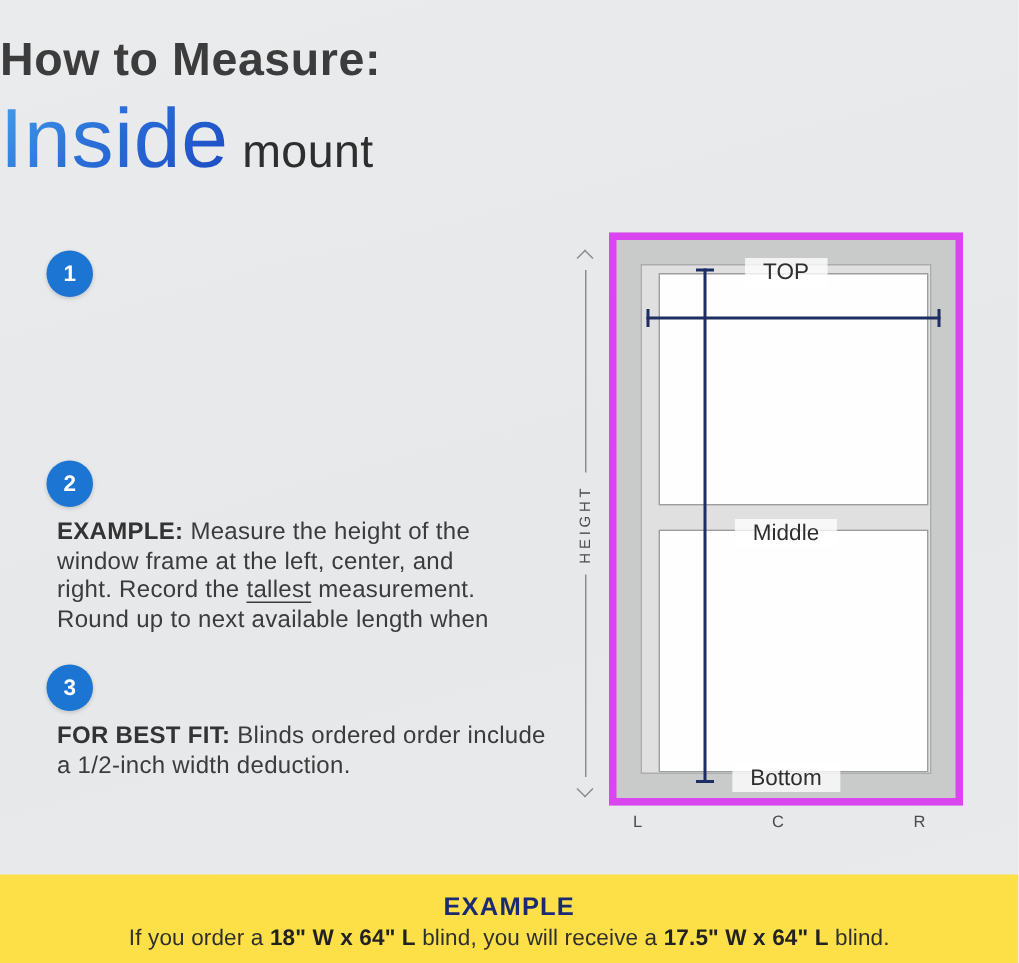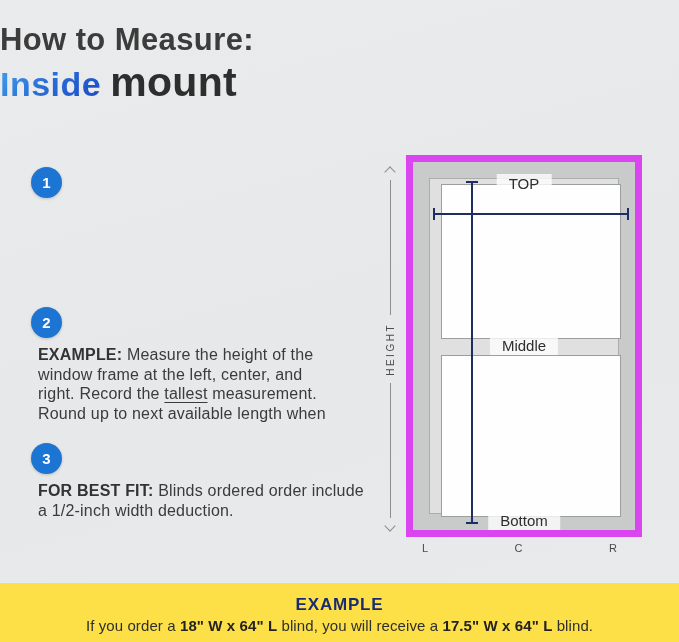--- a/index.html
+++ b/index.html
@@ -10,27 +10,27 @@
     background:linear-gradient(165deg,#eaebec 0%,#e7e8ea 55%,#e9eaeb 100%);
     overflow:hidden;
     -webkit-font-smoothing:antialiased;
   }
 
   
   .title-block { position:absolute; top:22px; left:0; width:100%; text-align:left; }
   .title-line1 { font-size:31px; font-weight:700; color:#3c3c3c; letter-spacing:.4px; }
   .title-line2 { margin-top:1px; }
   .title-accent {
-    font-size:34px; font-weight:700; letter-spacing:.5px;
+    font-size:56px; font-weight:400; letter-spacing:.5px;
     color:#2160d4;
     background:linear-gradient(135deg,#44a0ec 0%,#2a6fd8 45%,#1c49c2 100%);
     -webkit-background-clip:text; background-clip:text;
     -webkit-text-fill-color:transparent;
   }
-  .title-mount { font-size:41px; font-weight:700; color:#2e2e2e; margin-left:9px; letter-spacing:.3px;margin-top:42px; }
+  .title-mount { font-size:31px; font-weight:400; color:#2e2e2e; margin-left:9px; letter-spacing:.3px;margin-top:42px; }
 
   
   .step { position:absolute; left:30px; width:350px; }
   .step1 { top:167px; } .step2 { top:307px; } .step3 { top:443px; }
   .badge {
     width:31px; height:31px; border-radius:50%;
     background:#1c75d3; color:#ffffff;
     display:flex; align-items:center; justify-content:center;
     font-size:15px; font-weight:700;
     box-shadow:0 1px 3px rgba(0,0,0,.18);
@@ -56,40 +56,40 @@
   .arrow-label { font-size:10px; letter-spacing:2.5px; color:#4c4c4c; padding:0 4px; white-space:nowrap; }
 
   .height-arrow { position:absolute; left:6px; top:30px; width:16px; height:362px;
     display:flex; flex-direction:column; gap:4px; }
   .height-arrow .arrow-label {
     writing-mode:vertical-rl; transform:rotate(180deg);
     margin:0 auto; padding:4px 0; letter-spacing:2.5px;
   }
 
   .frame { position:absolute; left:30px; top:17px; width:236px; height:382px;
-    background:#c9caca; border:7px solid #d946ef; }
+    background:#c9caca; border:5px solid #d946ef; }
   .casing { position:absolute; left:16px; top:16px; right:16px; bottom:16px;
     background:#e0e0e0; border:1px solid #acacac; }
   .pane { position:absolute; left:28px; width:180px; background:#fefefe; border:1px solid #9c9d9d; }
   .pane-upper { top:22px;  height:155px; }
   .pane-lower { top:193px; height:162px; }
 
   .measure-h { position:absolute; left:20px; top:51px; width:196px; height:2px; background:#1e2d62; z-index:2; }
   .measure-h::before,.measure-h::after { content:""; position:absolute; width:2px; height:12px; top:-5px; background:#1e2d62; }
   .measure-h::before { left:0; } .measure-h::after { right:0; }
 
   .measure-v { position:absolute; left:58px; top:19px; width:2px; height:343px; background:#1e2d62; z-index:2; }
   .measure-v::before,.measure-v::after { content:""; position:absolute; width:12px; height:2px; left:-5px; background:#1e2d62; }
   .measure-v::before { top:0; } .measure-v::after { bottom:0; }
 
   .pos-label { position:absolute; left:50%; transform:translateX(-50%);
     background:rgba(255,255,255,.78); padding:0 12px;
     font-size:15px; line-height:19px; color:#2e2e2e; white-space:nowrap; z-index:3; }
   .label-top    { top:12px; }
-  .label-middle { top:174px; }
+  .label-middle { top:186px; }
   .label-bottom { top:349px; }
 
   .lcr-row { position:absolute; left:30px; top:404px; width:236px;
     display:flex; justify-content:space-between; padding:0 24px 0 16px;
     font-size:11px; letter-spacing:1px; color:#4a4a4a; }
 
   
   .example-band { position:absolute; left:0; top:583px; width:100%; height:59px;
     background:#fde047; text-align:center; }
   .example-heading { margin-top:12px; font-size:17px; font-weight:700;

